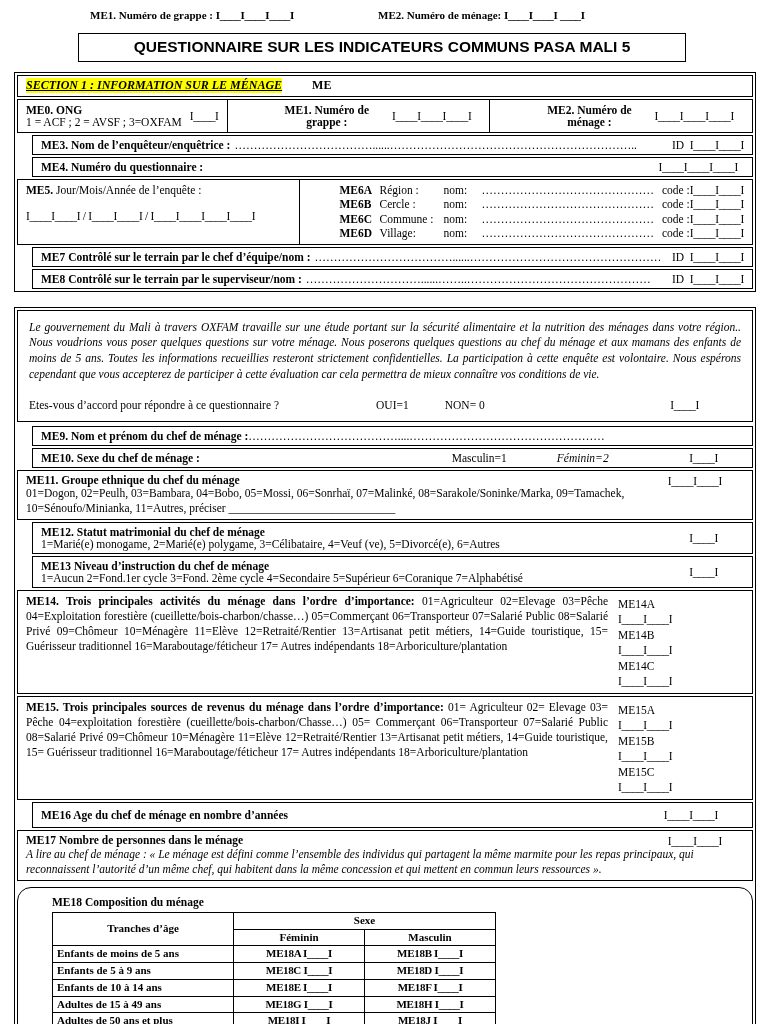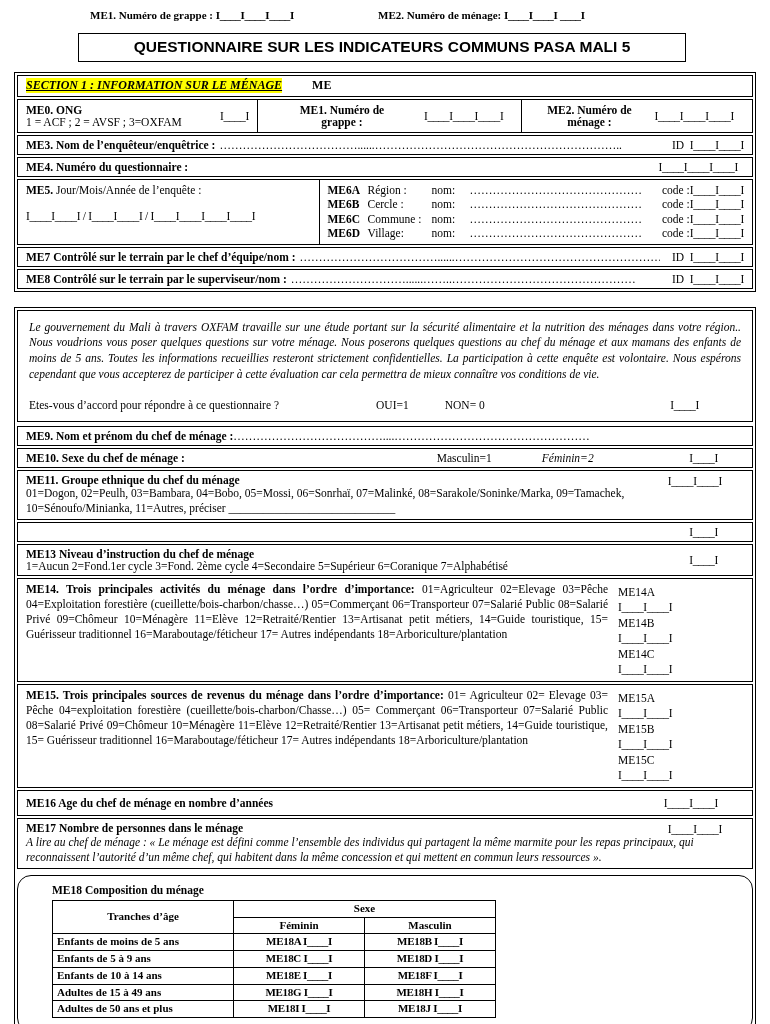--- a/index.html
+++ b/index.html
@@ -11,46 +11,46 @@
   .topline{display:flex;padding:9px 0 0 90px;font-size:11px;font-weight:bold;}
   .topline .second{margin-left:84px;}
   .topline .fld{font-weight:bold;}
   
   .titlebox{margin:12px 84px 0 78px;border:1.6px solid #000;text-align:center;
     font-family:"Liberation Sans",sans-serif;font-weight:700;font-size:15.5px;padding:4px 0 5px;}
   
   .container{margin:10px 14px 0;border:1px solid #000;padding:2px;}
   .row{border:1px solid #000;margin-bottom:2px;padding:3px 8px;position:relative;}
   .row:last-child{margin-bottom:0;}
-  .row.split{padding:0;display:flex;}
+  .row.split{padding:0;display:flex;gap:32px;}
   .cell{padding:4px 8px;border-right:1px solid #000;}
   .cell:last-child{border-right:none;}
   
   .sec1head{display:flex;align-items:baseline;padding:2px 8px 3px;}
   .hl{background:#ffff00;font-weight:bold;text-decoration:underline;font-size:12px;font-style:italic;}
   .me-code{font-weight:bold;margin-left:30px;font-size:12px;}
   
   .c0{width:236px;display:flex;align-items:center;justify-content:space-between;}
   .c1{width:262px;display:flex;align-items:center;}
   .c2{flex:1;display:flex;align-items:center;}
   .ctrlabel{font-weight:bold;text-align:center;width:118px;margin:0 auto;}
   .c1 .fld,.c2 .fld{margin-left:6px;margin-right:10px;}
   
-  .flexrow{display:flex;align-items:flex-end;}
+  .flexrow{display:flex;align-items:flex-end;margin-left:15px;}
   .dots{flex:1;overflow:hidden;white-space:nowrap;margin:0 4px;}
   .idf{white-space:nowrap;margin-left:8px;}
   
   .c5{width:348px;}
   .c5 .datefld{margin-top:14px;}
   .c6{flex:1;padding:3px 8px;}
   .me6line{display:flex;align-items:baseline;line-height:1.25;}
   .w42{width:40px;font-weight:bold;}
   .w64{width:64px;}
   .w34{width:34px;}
-  .codef{white-space:nowrap;margin-left:16px;}
+  .codef{white-space:nowrap;margin-left:4px;}
   
   .introrow{padding:9px 11px 10px;}
   .introrow p{margin:0;line-height:1.38;text-align:justify;}
   .qline{display:flex;align-items:baseline;margin-top:16px;}
   .qline .oui{margin-left:97px;}
   .qline .non{margin-left:36px;}
   .qline .fld{margin-left:auto;margin-right:42px;}
   
   .absfld{position:absolute;top:4px;right:30px;white-space:nowrap;}
   .vcfld{margin-left:auto;margin-right:26px;align-self:center;white-space:nowrap;}
@@ -196,20 +196,24 @@
     <span class="fld vcfld">I____I</span>
   </div>
 
   <div class="row">
     <span class="fld absfld">I____I____I</span>
     <div class="b">ME11. Groupe ethnique du chef du ménage</div>
     <div style="width:640px;line-height:1.3;"><span>01=Dogon, 02=Peulh, 03=Bambara, 04=Bobo, 05=Mossi, 06=Sonrhaï, 07=Malinké, 08=Sarakole/Soninke/Marka, 09=Tamachek, 10=Sénoufo/Minianka, 11=Autres, préciser </span><span>_____________________________</span></div>
   </div>
 
   <div class="row flexrow">
+    <div>
+      <div class="b">ME12. Statut matrimonial du chef de ménage</div>
+      <div>1=Marié(e) monogame, 2=Marié(e) polygame, 3=Célibataire, 4=Veuf (ve), 5=Divorcé(e), 6=Autres</div>
+    </div>
     <span class="fld vcfld">I____I</span>
   </div>
 
   <div class="row flexrow">
     <div>
       <div class="b">ME13 Niveau d’instruction du chef de ménage</div>
       <div>1=Aucun 2=Fond.1er cycle 3=Fond. 2ème cycle 4=Secondaire 5=Supérieur  6=Coranique 7=Alphabétisé</div>
     </div>
     <span class="fld vcfld">I____I</span>
   </div>

